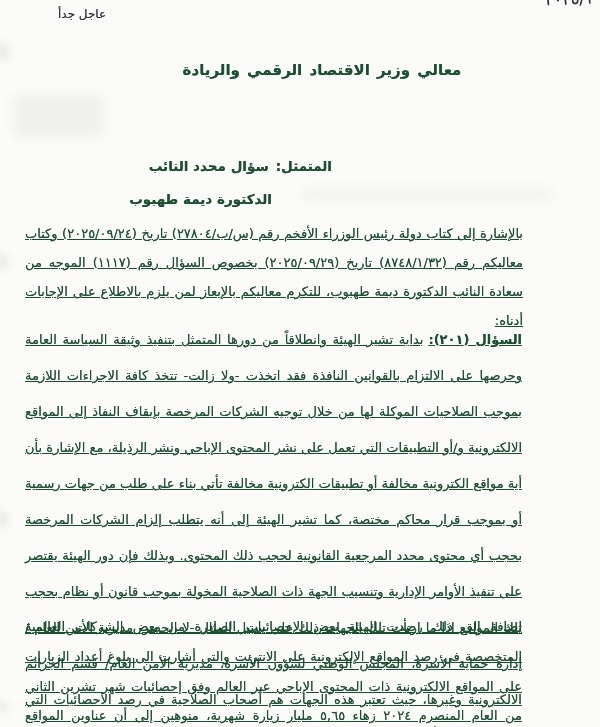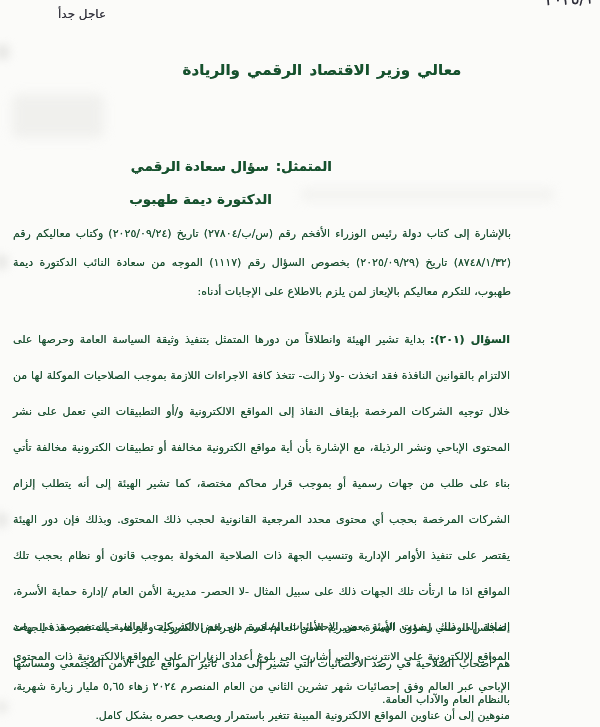--- a/index.html
+++ b/index.html
@@ -76,25 +76,26 @@
     text-align: right;
     font-weight: 700;
     font-size: 13.5px;
     line-height: 33px;
     white-space: nowrap;
   }
   .subject-line1 .subject-label { margin-left: 7px; }
   .subject-line2 { padding-right: 60px; }
   .para {
     position: absolute;
-    left: 13px;
+    left: 25px;
     direction: rtl;
     text-align: justify;
     text-justify: inter-word;
-    font-size: 11px;
+    font-size: 13px;
+    text-decoration: underline;
   }
   .intro-para {
     top: 219px;
     width: 498px;
     line-height: 29px;
   }
   .question-para {
     top: 322px;
     width: 497px;
     line-height: 36px;
@@ -122,21 +123,21 @@
   <div class="smudge s2"></div>
   <div class="smudge s3"></div>
   <div class="smudge s4"></div>
   <div class="smudge s5"></div>
   <div class="smudge s6"></div>
 
   <div class="recipient-title ink">معالي وزير الاقتصاد الرقمي والريادة</div>
 
   <div class="subject-block ink">
     <div class="subject-line1">
-      <span class="subject-label">المتمثل:</span><span>سؤال سعادة الرقمي</span>
+      <span class="subject-label">المتمثل:</span><span>سؤال محدد النائب</span>
     </div>
     <div class="subject-line2">الدكتورة ديمة طهبوب</div>
   </div>
 
   <div class="para intro-para ink">بالإشارة إلى كتاب دولة رئيس الوزراء الأفخم رقم (س/ب/٢٧٨٠٤) تاريخ (٢٠٢٥/٠٩/٢٤) وكتاب معاليكم رقم (٨٧٤٨/١/٣٢) تاريخ (٢٠٢٥/٠٩/٢٩) بخصوص السؤال رقم (١١١٧) الموجه من سعادة النائب الدكتورة ديمة طهبوب، للتكرم معاليكم بالإيعاز لمن يلزم بالاطلاع على الإجابات أدناه:</div>
 
   <div class="para question-para ink">
     <span class="question-label">السؤال (٢٠١):</span><span>بداية تشير الهيئة وانطلاقاً من دورها المتمثل بتنفيذ وثيقة السياسة العامة وحرصها على الالتزام بالقوانين النافذة فقد اتخذت -ولا زالت- تتخذ كافة الاجراءات اللازمة بموجب الصلاحيات الموكلة لها من خلال توجيه الشركات المرخصة بإيقاف النفاذ إلى المواقع الالكترونية و/أو التطبيقات التي تعمل على نشر المحتوى الإباحي ونشر الرذيلة، مع الإشارة بأن أية مواقع الكترونية مخالفة أو تطبيقات الكترونية مخالفة تأتي بناء على طلب من جهات رسمية أو بموجب قرار محاكم مختصة، كما تشير الهيئة إلى أنه يتطلب إلزام الشركات المرخصة بحجب أي محتوى محدد المرجعية القانونية لحجب ذلك المحتوى. وبذلك فإن دور الهيئة يقتصر على تنفيذ الأوامر الإدارية وتنسيب الجهة ذات الصلاحية المخولة بموجب قانون أو نظام بحجب تلك المواقع اذا ما ارتأت تلك الجهات ذلك على سبيل المثال -لا الحصر- مديرية الأمن العام /إدارة حماية الأسرة، المجلس الوطني لشؤون الأسرة، مديرية الأمن العام/ قسم الجرائم الالكترونية وغيرها، حيث تعتبر هذه الجهات هم أصحاب الصلاحية في رصد الاحصائيات التي تشير إلى مدى تأثير المواقع على الأمن المجتمعي ومساسها بالنظام العام والآداب العامة.</span>
   </div>
 

